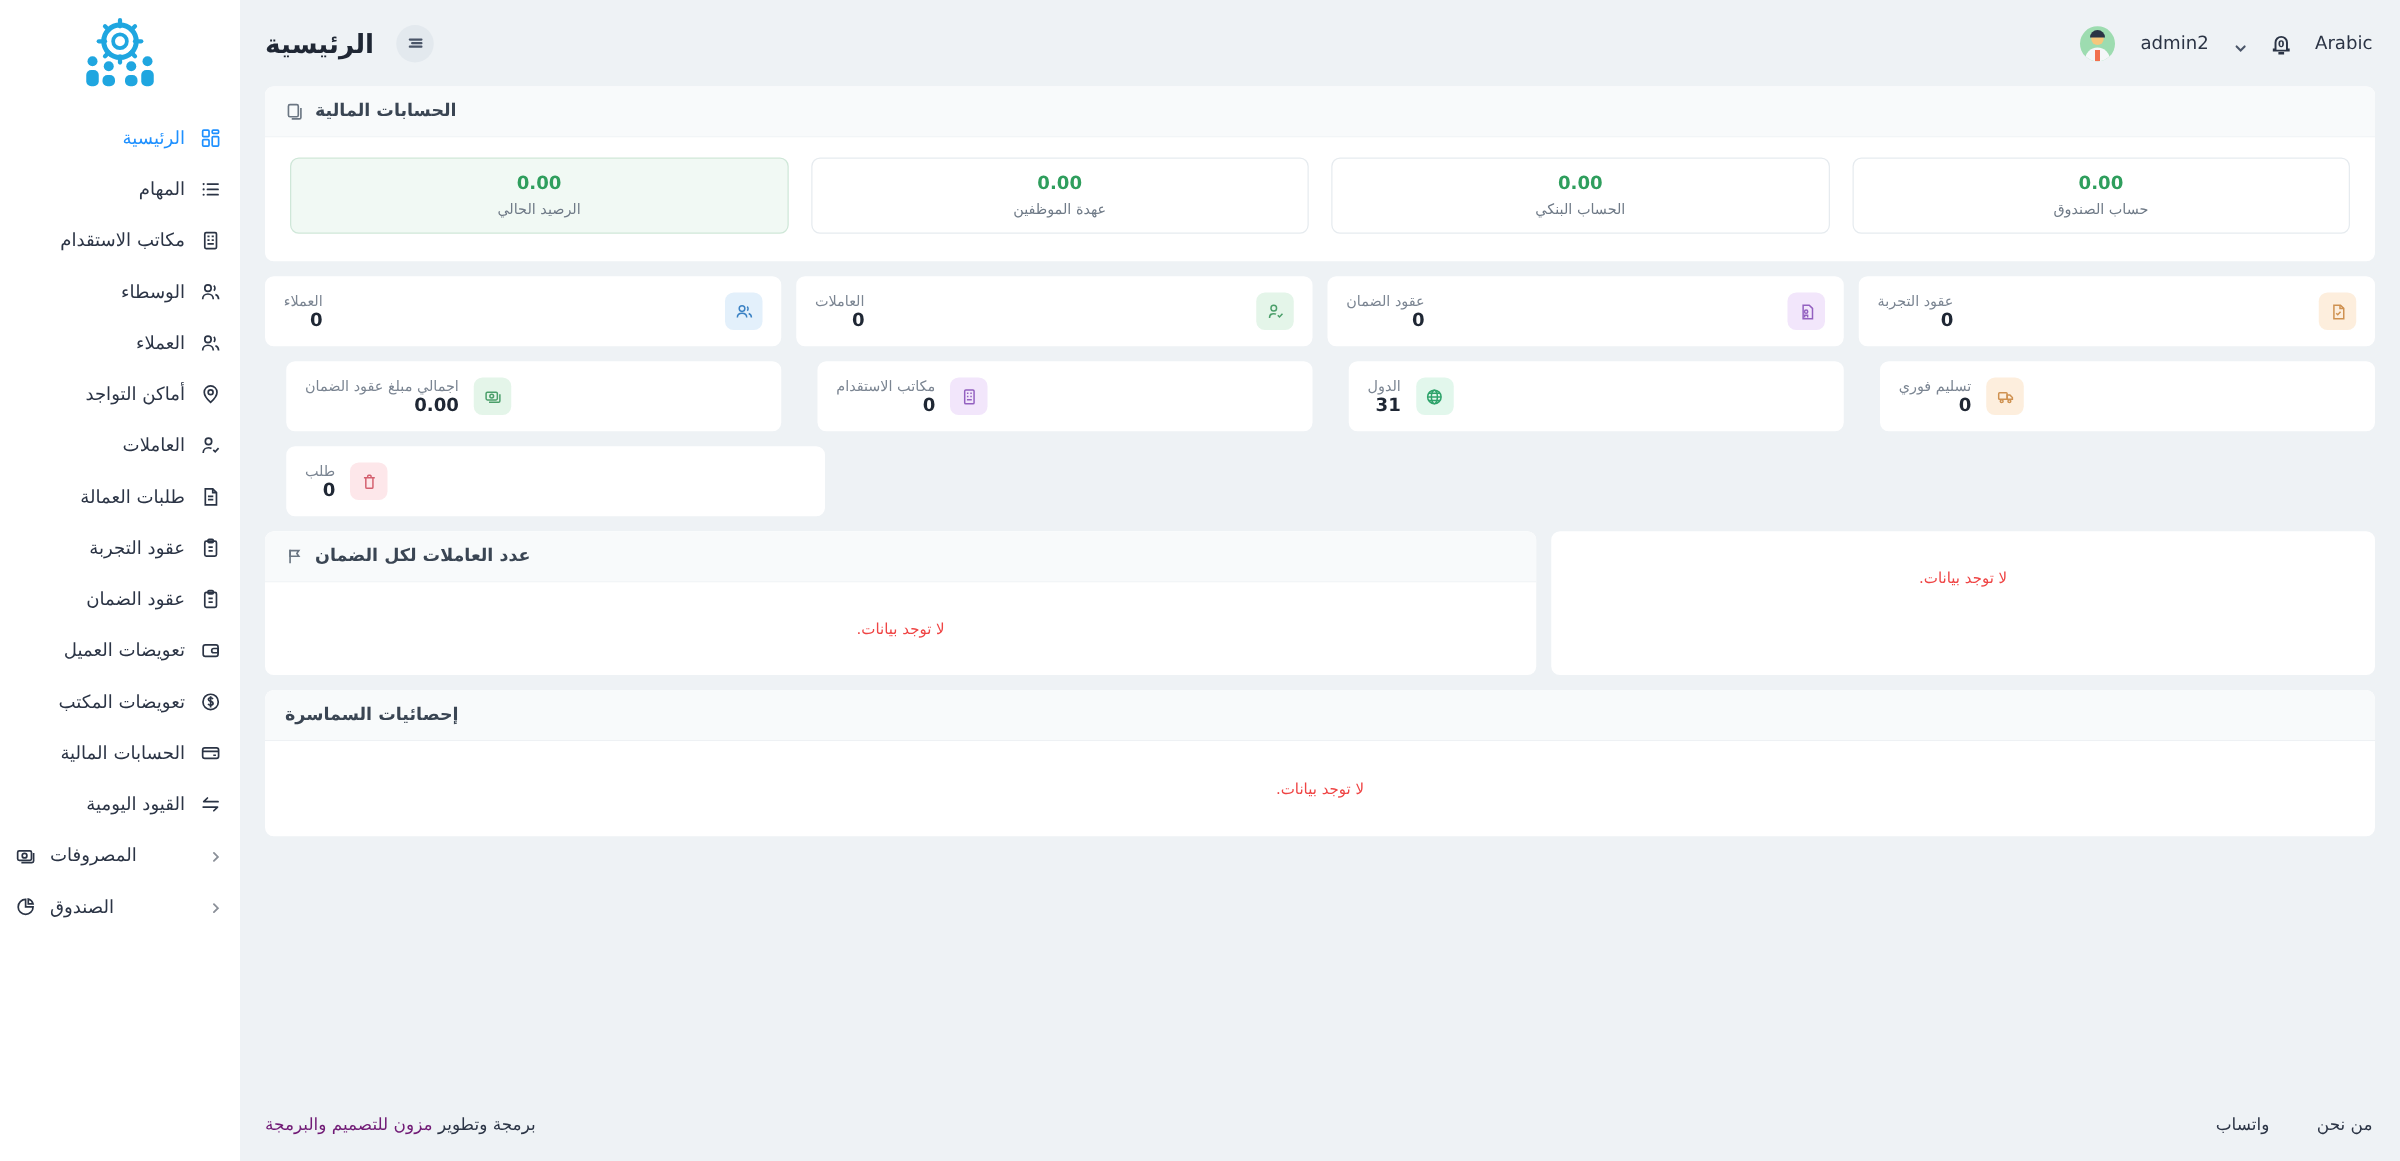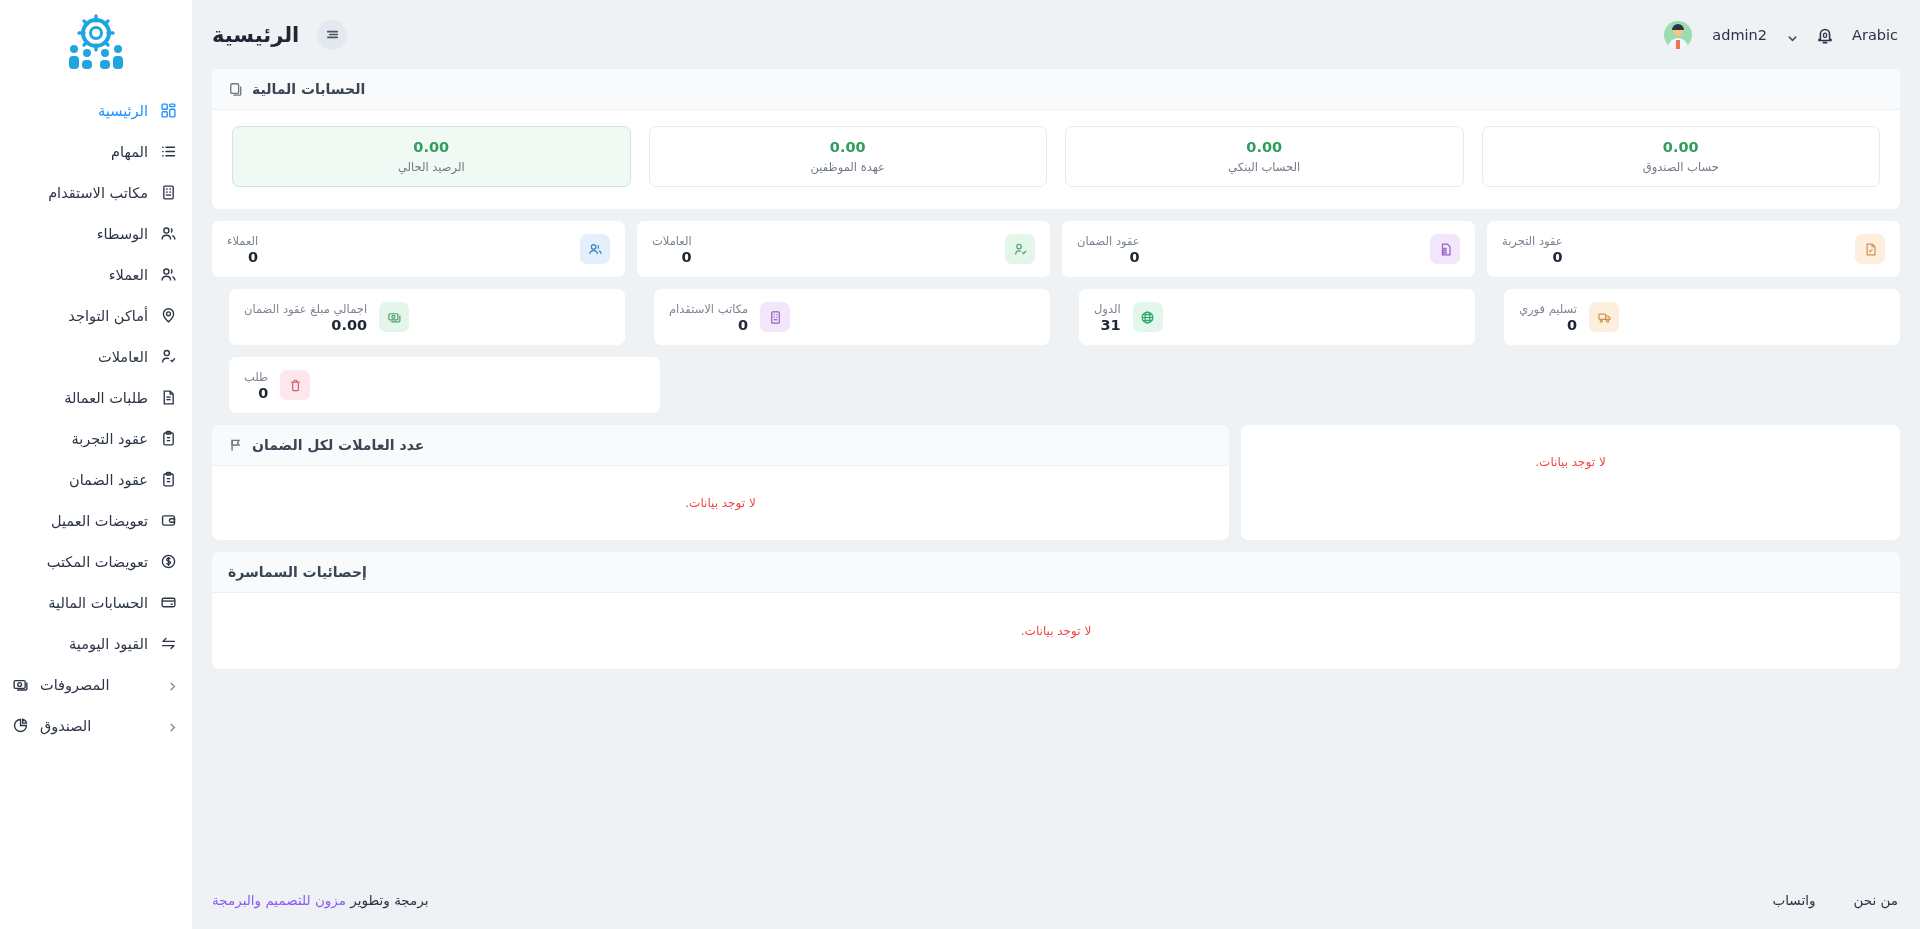--- a/index.html
+++ b/index.html
@@ -122,21 +122,21 @@
 
   .wide-panel { background:#fff; border-radius:7px; overflow:hidden; }
   .wide-panel .chart-body { height: 76px; }
 
   
   .footer {
     height: 59px; display:flex; align-items:center; justify-content:space-between;
     flex-direction: row-reverse; padding: 0 22px 0 20px; font-size: 13.5px;
   }
   .footer-right { color:#2b3445; }
-  .footer-right a { color:#8b5cf6; text-decoration:none; }
+  .footer-right a { color:#701a75; text-decoration:none; }
   .footer-left { display:flex; gap: 38px; flex-direction: row-reverse; }
   .footer-left span { color:#2b3445; cursor:pointer; }
 </style>
 </head>
 <body>
 
 <aside class="sidebar">
   <div class="logo-wrap">
     <svg class="logo" viewBox="0 0 72 60">
       <circle cx="36" cy="20" r="13" fill="none" stroke="#1fa6e0" stroke-width="4"></circle>

